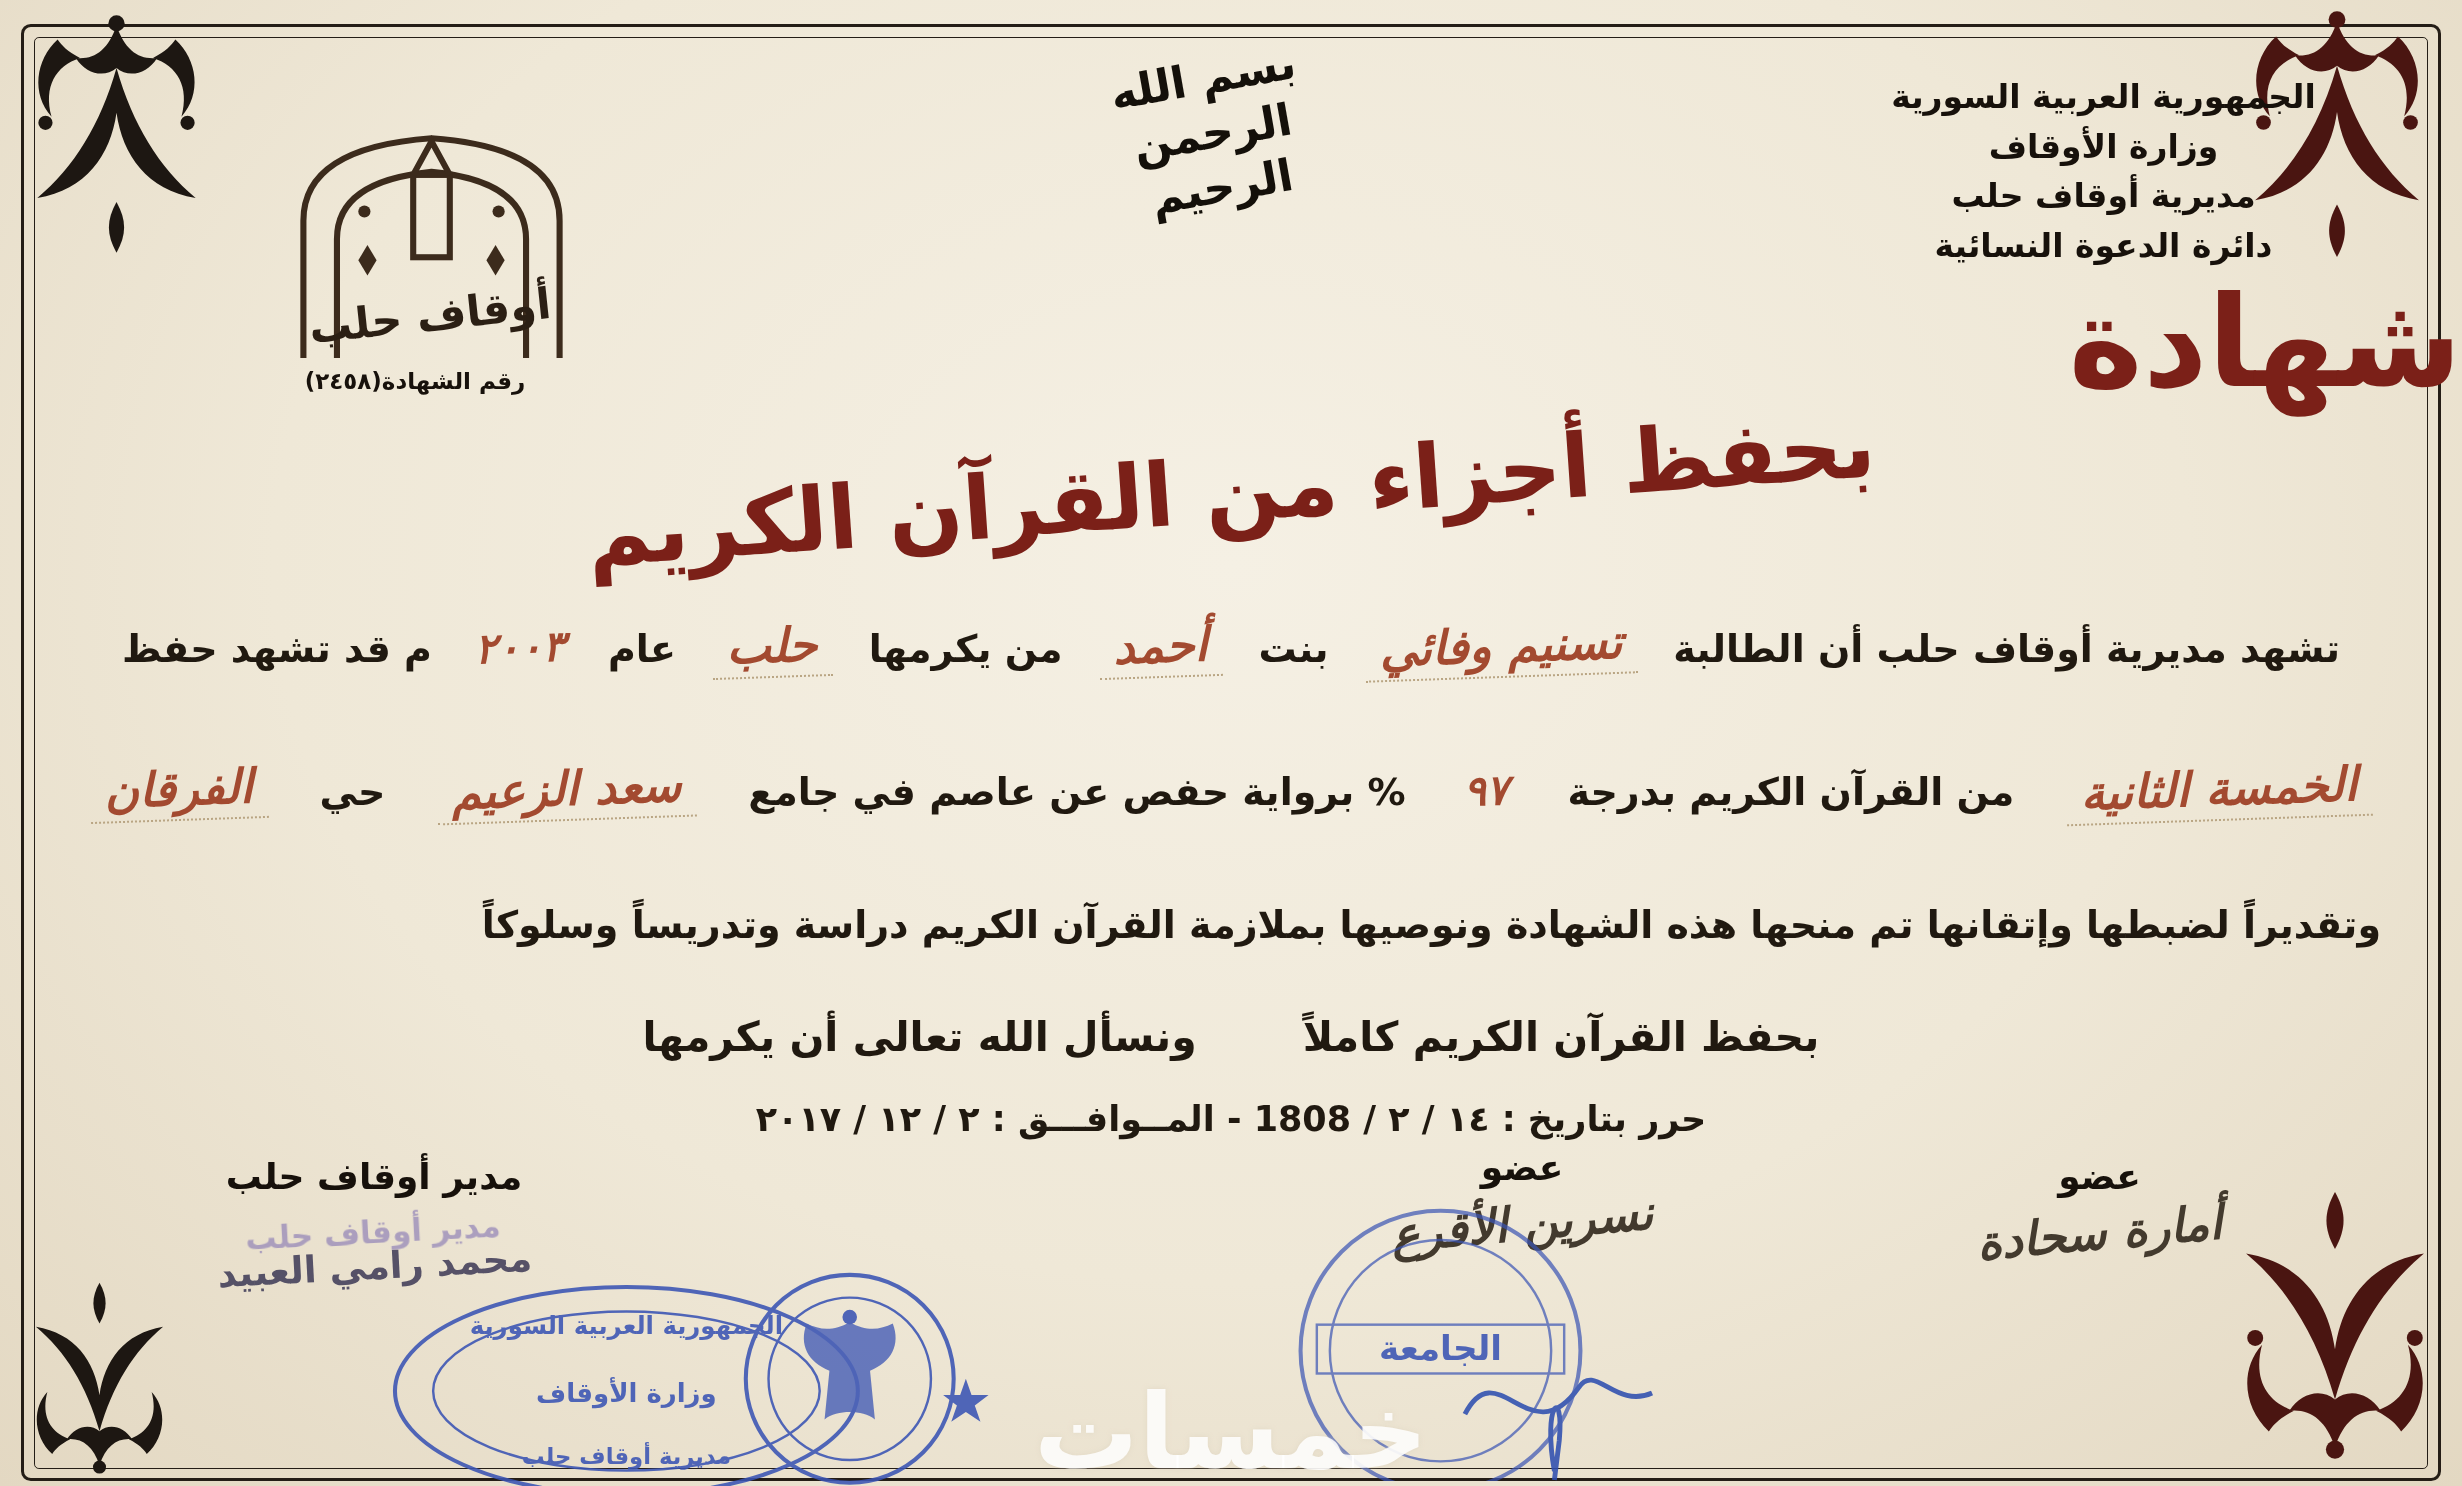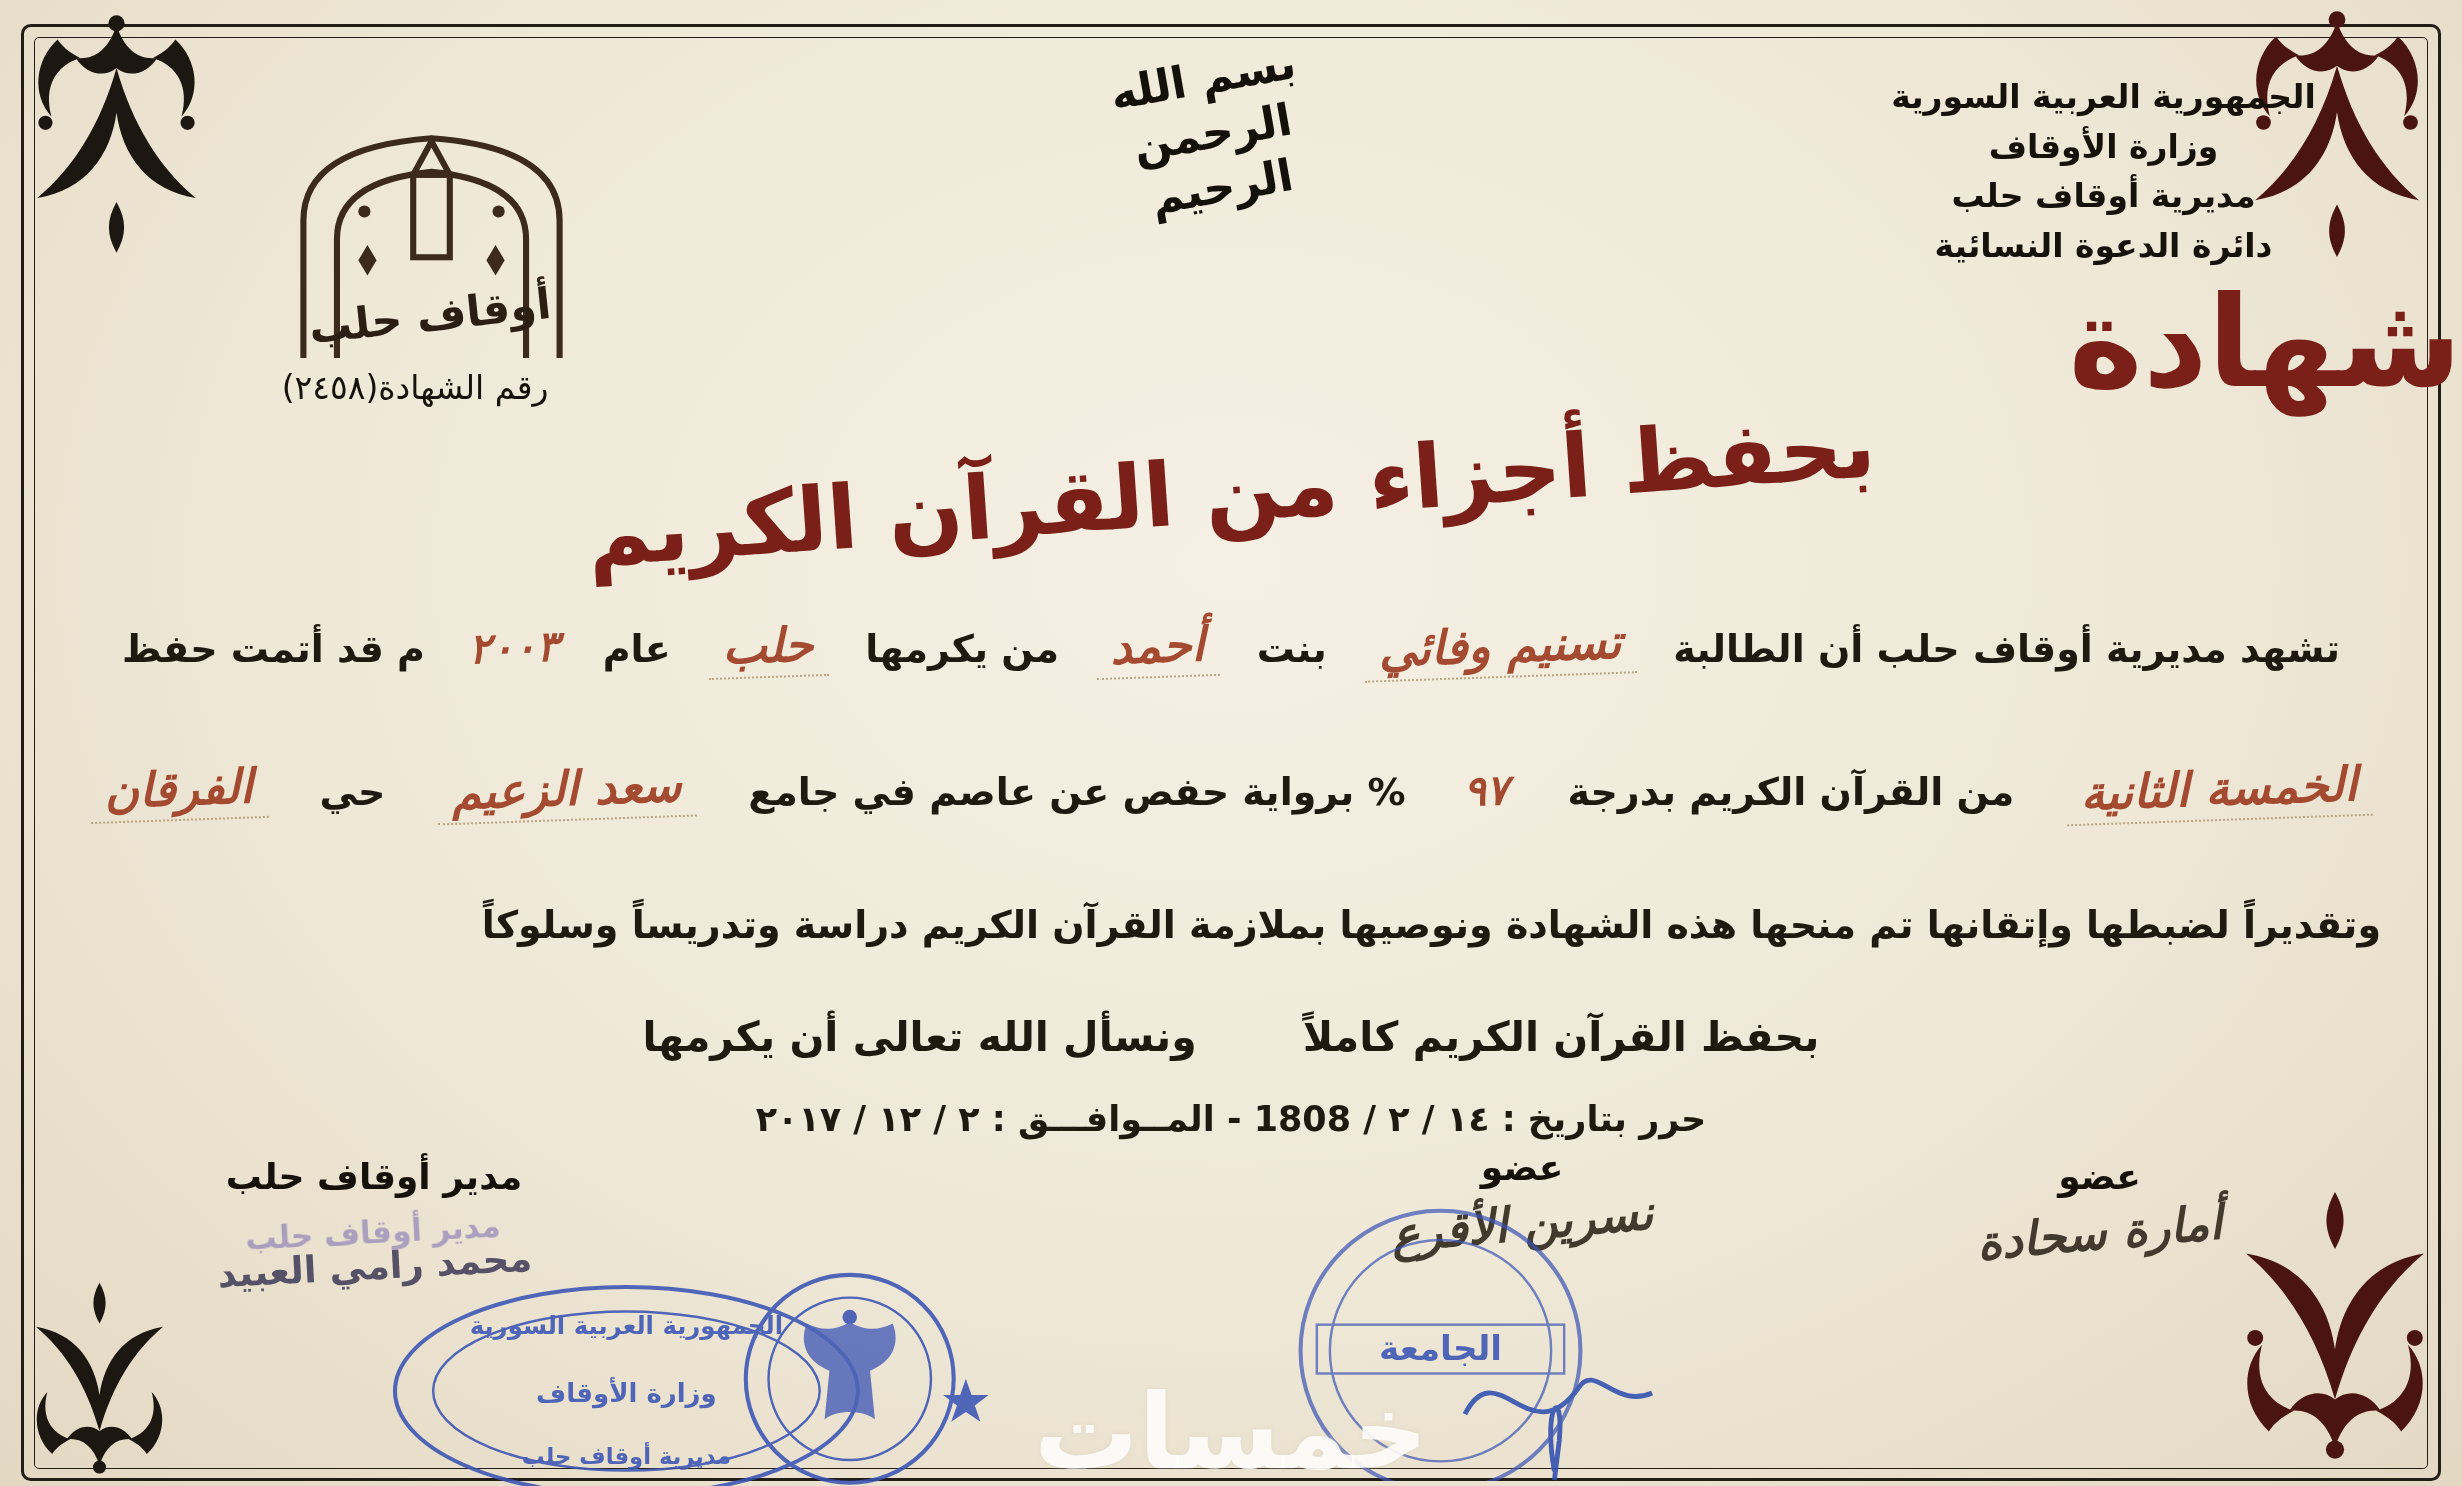--- a/index.html
+++ b/index.html
@@ -35,21 +35,21 @@
     color: #17110b;
   }
   .bismillah {
     position: absolute; top: 50px; left: 1058px; width: 309px;
     text-align: center; transform: rotate(-10deg);
     font-size: 44px; font-weight: bold; color: #14100a; line-height: 1.25;
   }
   .emblem { position: absolute; top: 120px; left: 269px; width: 325px; height: 244px; }
   .cert-number {
     position: absolute; top: 368px; left: 244px; width: 342px;
-    text-align: center; font-size: 33px; font-weight: normal; color: #17110b;
+    text-align: center; font-size: 23px; font-weight: bold; color: #17110b;
   }
   .title-main {
     position: absolute; top: 269px; left: 0; right: 0;
     text-align: right; font-size: 126px; font-weight: bold;
     color: #7b2018; letter-spacing: 1.6px;
   }
   .title-sub {
     position: absolute; top: 439px; left: 50%;
     transform: translateX(-50%) rotate(-4deg);
     white-space: nowrap;
@@ -197,21 +197,21 @@
 
 <div class="bodyline line1">
   <span>تشهد مديرية أوقاف حلب أن الطالبة</span>
   <span class="handwritten">تسنيم وفائي</span>
   <span>بنت</span>
   <span class="handwritten">أحمد</span>
   <span>من يكرمها</span>
   <span class="handwritten">حلب</span>
   <span>عام</span>
   <span class="handwritten hand-small">٢٠٠٣</span>
-  <span>م  قد أتمت حفظ</span>
+  <span>م  قد تشهد حفظ</span>
 </div>
 
 <div class="bodyline line2">
   <span class="handwritten">الخمسة الثانية</span>
   <span>من القرآن الكريم بدرجة</span>
   <span class="handwritten hand-small">٩٧</span>
   <span>% برواية حفص عن عاصم في جامع</span>
   <span class="handwritten">سعد الزعيم</span>
   <span>حي</span>
   <span class="handwritten">الفرقان</span>

